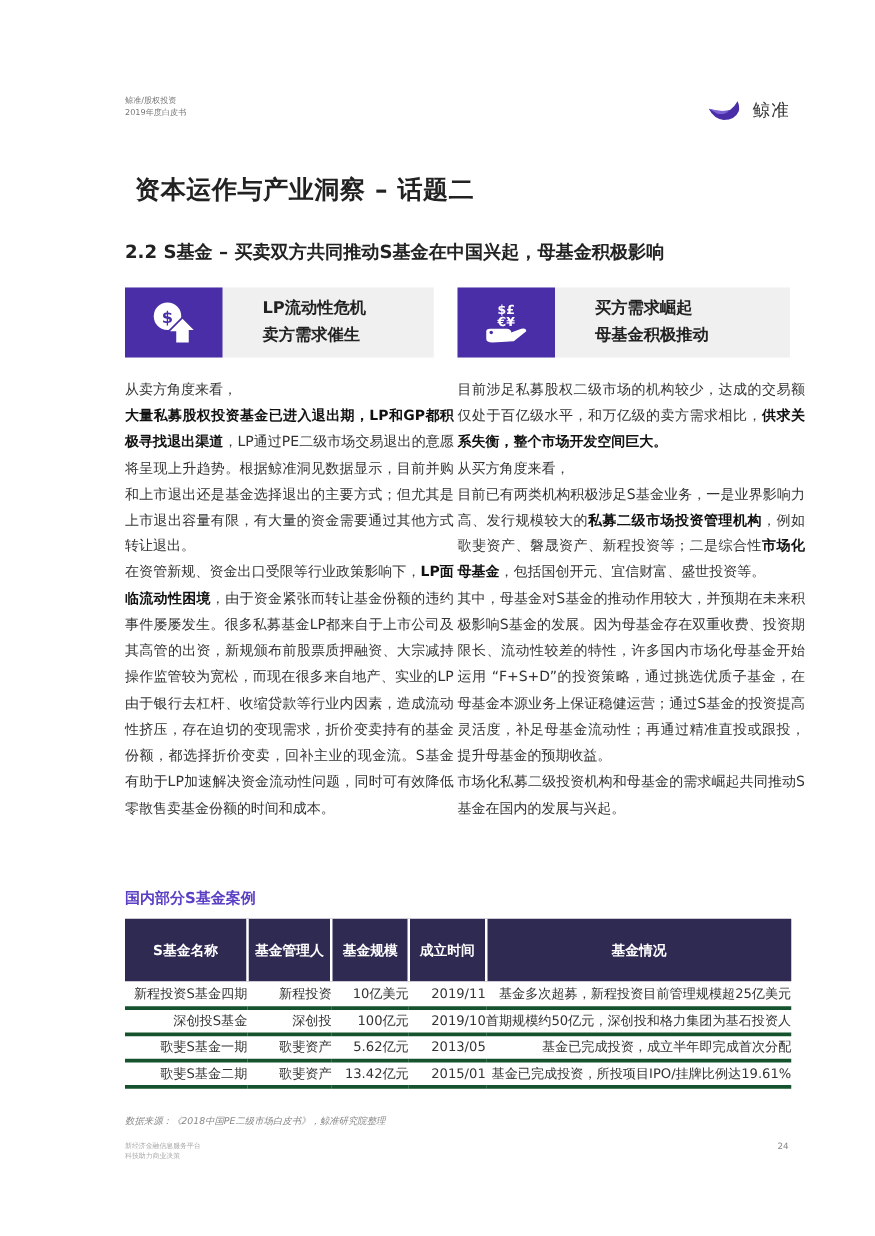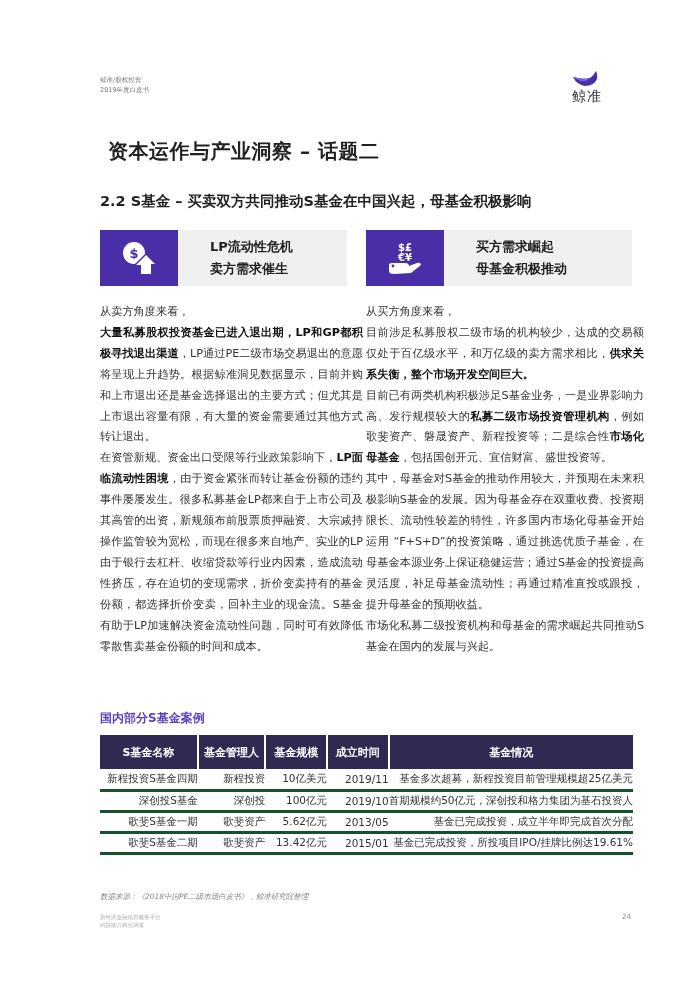--- a/index.html
+++ b/index.html
@@ -1,20 +1,20 @@
 <!DOCTYPE html>
 <html><head>
   <meta charset="utf-8">
   <style>
     * { margin: 0; padding: 0; box-sizing: border-box; }
     html, body { width: 700px; height: 989px; background: #ffffff; }
     body { font-family: "DejaVu Sans", "Liberation Sans", sans-serif; color: #333; position: relative; overflow: hidden; }
 
     .page-header { position: absolute; left: 100px; top: 75px; font-size: 6.5px; color: #777; line-height: 10px; }
-    .logo { position: absolute; left: 566px; top: 70px; display: flex; align-items: flex-end; flex-direction: column; }
+    .logo { position: absolute; left: 566px; top: 80px; display: flex; align-items: flex-start; }
     .logo svg { width: 30px; height: 18px; }
     .logo-text { font-size: 14px; color: #333; margin-left: 6px; letter-spacing: 1px; }
 
     .main-title { position: absolute; left: 108px; top: 138px; font-size: 20px; font-weight: bold; color: #222; letter-spacing: 0.5px; }
     .sub-title { position: absolute; left: 100px; top: 192px; font-size: 14.5px; font-weight: bold; color: #222; }
 
     .card { position: absolute; top: 230px; height: 56px; background: #f0f0f0; display: flex; align-items: center; }
     .card-icon { width: 78px; height: 56px; background: #4a2ea8; display: flex; align-items: center; justify-content: center; }
     .card-icon svg { width: 40px; height: 40px; }
     .card-text { padding-left: 32px; font-size: 13px; font-weight: bold; color: #222; line-height: 22px; }
@@ -23,21 +23,21 @@
 
     .col { position: absolute; top: 302px; font-size: 11.2px; line-height: 20.9px; color: #333; text-align: justify; }
     .col-left { left: 100px; width: 263px; }
     .col-right { left: 366px; width: 278px; }
     .col p { margin: 0; }
     .col b { color: #111; font-weight: bold; }
 
     .table-title { position: absolute; left: 100px; top: 710px; font-size: 12px; font-weight: bold; color: #5b3fc4; }
 
     .tbl { position: absolute; left: 100px; top: 735px; width: 533px; border-collapse: collapse; font-size: 10.5px; }
-    .tbl th { background: #2e2a52; color: #fff; height: 34px; font-weight: bold; font-size: 11px; border-right: 2px solid #fff; }
+    .tbl th { background: #2e2a52; color: #fff; height: 50px; font-weight: bold; font-size: 11px; border-right: 2px solid #fff; }
     .tbl th:last-child { border-right: none; }
     .tbl td { height: 21px; text-align: right; color: #333; border-bottom: 3px solid #14532d; white-space: nowrap; }
     .tbl tr:first-child td { }
     .tbl col.c1 { width: 98px; } .tbl col.c2 { width: 68px; } .tbl col.c3 { width: 62px; } .tbl col.c4 { width: 62px; } .tbl col.c5 { width: 243px; }
 
     .source { position: absolute; left: 100px; top: 892px; font-size: 7.5px; color: #888; font-style: italic; }
     .footer { position: absolute; left: 100px; top: 913px; font-size: 5.5px; color: #aaa; line-height: 8px; }
     .page-num { position: absolute; left: 622px; top: 913px; font-size: 7px; color: #888; }
   </style>
 </head>
@@ -89,22 +89,22 @@
   </div>
 </div>
 
 <div class="col col-left">
   <p><span>从卖方角度来看，</span></p>
   <p><b>大量私募股权投资基金已进入退出期，LP和GP都积极寻找退出渠道</b><span>，LP通过PE二级市场交易退出的意愿将呈现上升趋势。根据鲸准洞见数据显示，目前并购和上市退出还是基金选择退出的主要方式；但尤其是上市退出容量有限，有大量的资金需要通过其他方式转让退出。</span></p>
   <p><span>在资管新规、资金出口受限等行业政策影响下，</span><b>LP面临流动性困境</b><span>，由于资金紧张而转让基金份额的违约事件屡屡发生。很多私募基金LP都来自于上市公司及其高管的出资，新规颁布前股票质押融资、大宗减持操作监管较为宽松，而现在很多来自地产、实业的LP由于银行去杠杆、收缩贷款等行业内因素，造成流动性挤压，存在迫切的变现需求，折价变卖持有的基金份额，都选择折价变卖，回补主业的现金流。S基金有助于LP加速解决资金流动性问题，同时可有效降低零散售卖基金份额的时间和成本。</span></p>
 </div>
 
 <div class="col col-right">
+  <p><span>目前涉足私募股权二级市场的机构较少，达成的交易额仅处于百亿级水平，和万亿级的卖方需求相比，</span><b>供求关系失衡，整个市场开发空间巨大。</b></p>
   <p><span>从买方角度来看，</span></p>
-  <p><span>目前涉足私募股权二级市场的机构较少，达成的交易额仅处于百亿级水平，和万亿级的卖方需求相比，</span><b>供求关系失衡，整个市场开发空间巨大。</b></p>
   <p><span>目前已有两类机构积极涉足S基金业务，一是业界影响力高、发行规模较大的</span><b>私募二级市场投资管理机构</b><span>，例如歌斐资产、磐晟资产、新程投资等；二是综合性</span><b>市场化母基金</b><span>，包括国创开元、宜信财富、盛世投资等。</span></p>
   <p><span>其中，母基金对S基金的推动作用较大，并预期在未来积极影响S基金的发展。因为母基金存在双重收费、投资期限长、流动性较差的特性，许多国内市场化母基金开始运用 “F+S+D”的投资策略，通过挑选优质子基金，在母基金本源业务上保证稳健运营；通过S基金的投资提高灵活度，补足母基金流动性；再通过精准直投或跟投，提升母基金的预期收益。</span></p>
   <p><span>市场化私募二级投资机构和母基金的需求崛起共同推动S基金在国内的发展与兴起。</span></p>
 </div>
 
 <div class="table-title">国内部分S基金案例</div>
 
 <table class="tbl">
   <colgroup>
       <col class="c1">

